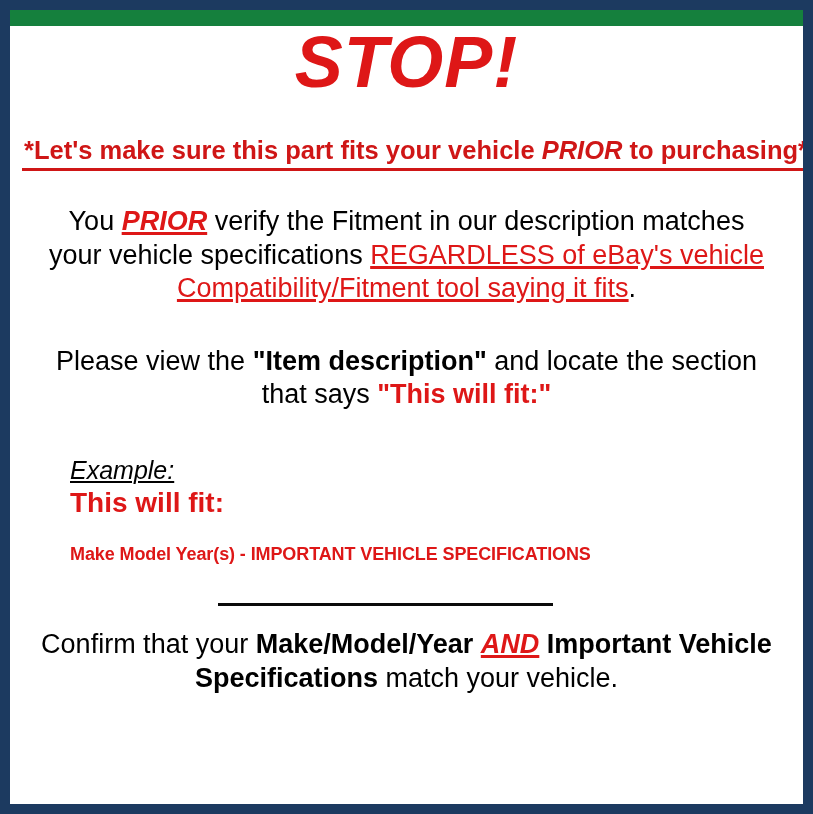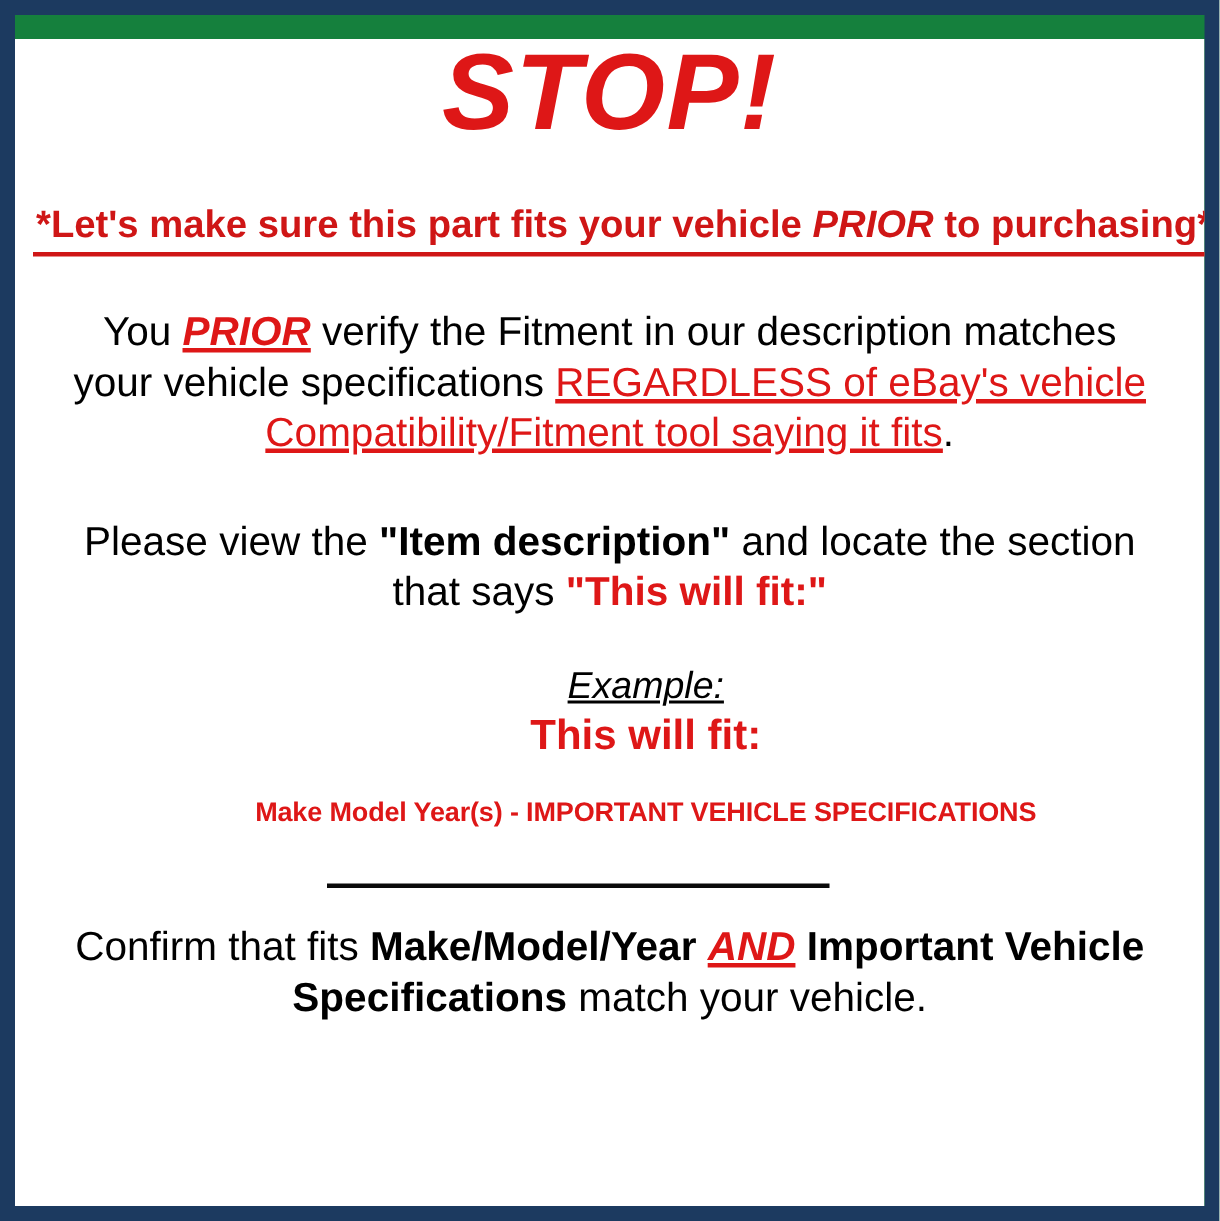--- a/index.html
+++ b/index.html
@@ -88,23 +88,23 @@
     color: #de1717;
     font-weight: normal;
     text-decoration: underline;
     text-underline-offset: 2px;
     text-decoration-thickness: 3px;
     margin-top: 12px;
   }
 
   
   .example-block {
-    text-align: center;
+    text-align: left;
     padding-left: 48px;
-    margin-top: 33px;
+    margin-top: 46px;
   }
   .example-label {
     font-size: 25px;
     font-style: italic;
     color: #000000;
     text-decoration: underline;
     text-underline-offset: 2px;
     text-decoration-thickness: 2px;
     display: inline-block;
     line-height: 1.1;
@@ -164,17 +164,17 @@
         <span class="example-label">Example:</span>
       </div>
       <div class="example-fit">This will fit:</div>
       <div class="example-spec">Make Model Year(s) - IMPORTANT VEHICLE SPECIFICATIONS</div>
     </div>
 
     <div class="divider-wrap">
       <span class="divider"></span>
     </div>
 
-    <p class="para p3"><span>Confirm that fits </span><span class="b">Make/Model/Year</span><span>&nbsp;</span><span class="must">AND</span><span>&nbsp;</span><span class="b">Important Vehicle Specifications</span><span> match your vehicle.</span></p>
+    <p class="para p3"><span>Confirm that your </span><span class="b">Make/Model/Year</span><span>&nbsp;</span><span class="must">AND</span><span>&nbsp;</span><span class="b">Important Vehicle Specifications</span><span> match your vehicle.</span></p>
 
 
   </div>
 </div>
 
 </body></html>

